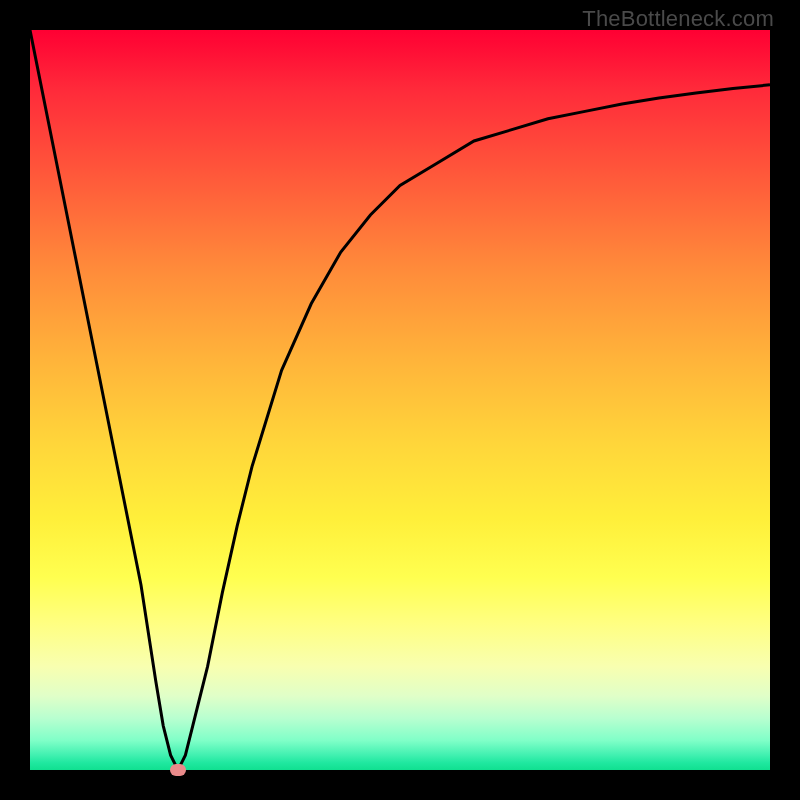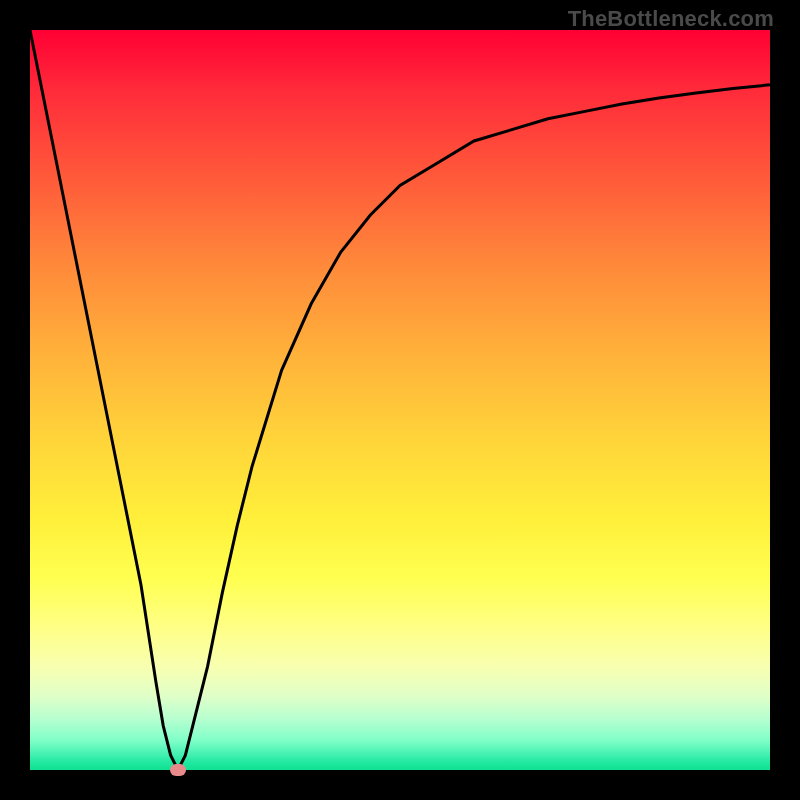--- a/index.html
+++ b/index.html
@@ -48,21 +48,21 @@
     top: 0;
     width: 740px;
     height: 740px;
     display: block;
   }
   .watermark {
     position: absolute;
     top: 6px;
     right: 26px;
     font-size: 22px;
-    font-weight: 700;
+    font-weight: 400;
     color: #4a4a4a;
     letter-spacing: 0.2px;
   }
   .marker {
     position: absolute;
     width: 16px;
     height: 12px;
     border-radius: 6px;
     background: #e98a8a;
     transform: translate(-50%, -50%);

